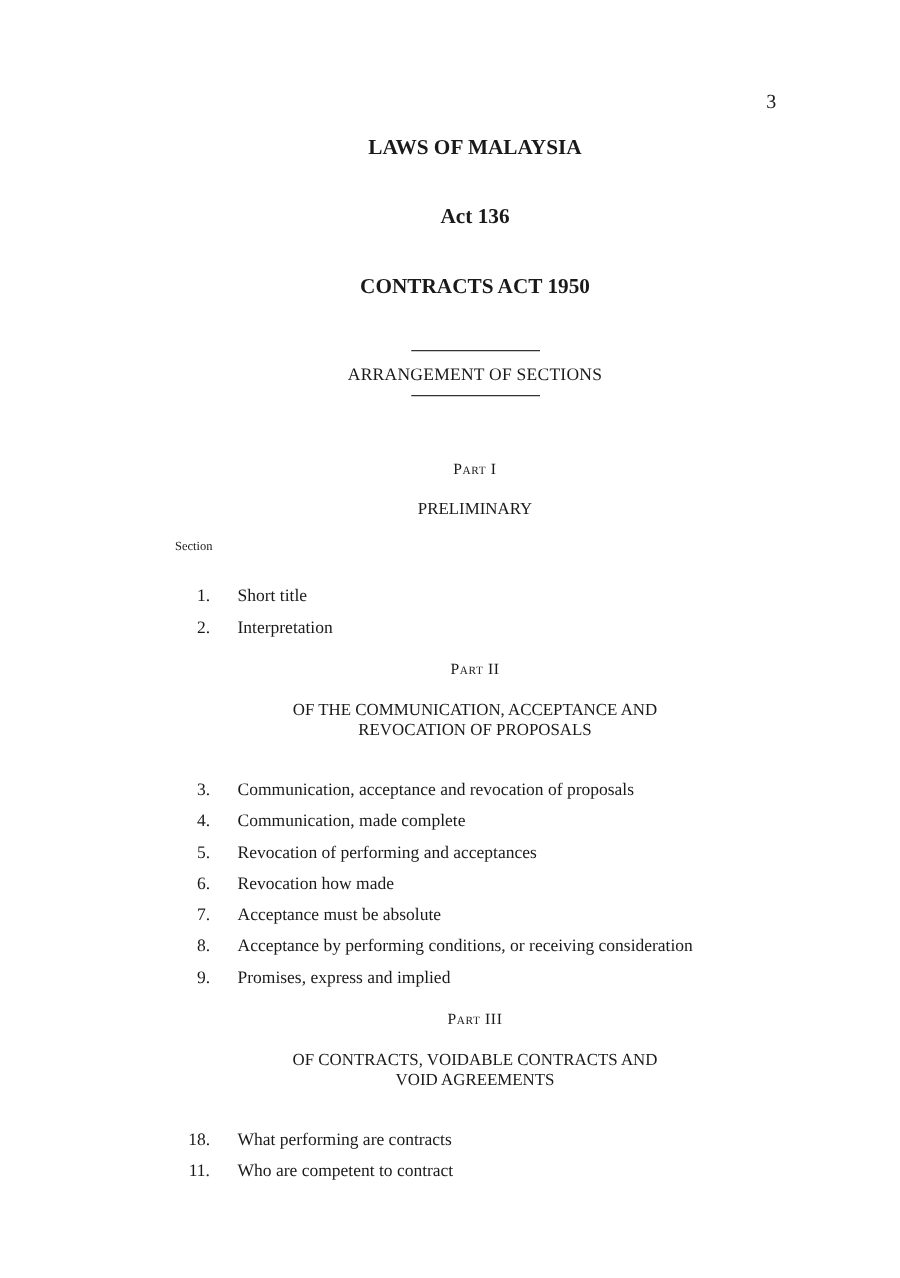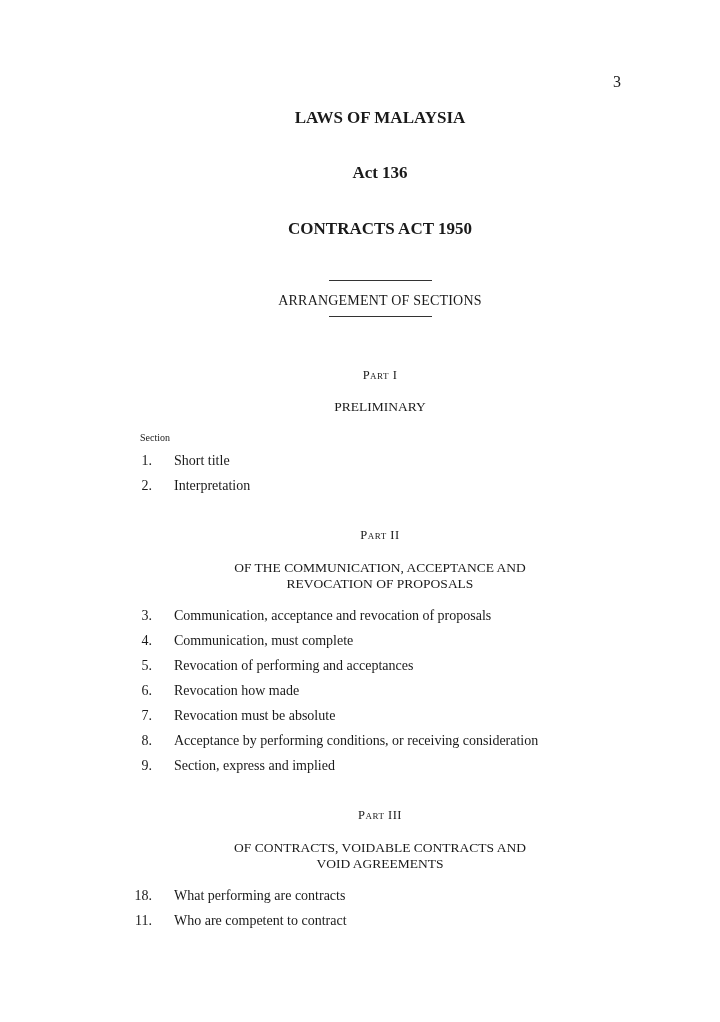--- a/index.html
+++ b/index.html
@@ -9,21 +9,21 @@
   }
   .abs { position: absolute; }
   .center { position: absolute; left: 0; width: 760px; text-align: center; }
   .page-num { left: 613px; top: 73px; font-size: 16px; }
   .h-bold { font-weight: bold; font-size: 17px; }
   .rule { position: absolute; left: 329px; width: 103px; height: 1px; background: #333; }
   .arr { font-size: 14px; letter-spacing: 0.2px; }
   .part { font-size: 12.5px; font-variant: small-caps; letter-spacing: 0.5px; }
   .part-title { font-size: 13.5px; line-height: 16px; }
   .section-label { left: 140px; top: 432px; font-size: 10px; }
-  .item { position: absolute; left: 124px; font-size: 14px; white-space: nowrap; }
+  .item { position: absolute; left: 140px; font-size: 14px; white-space: nowrap; margin-top: 17px; }
   .item .num { display: inline-block; width: 28px; text-align: right; margin-right: 22px; }
 </style>
 </head>
 <body>
 
 <div class="abs page-num">3</div>
 
 <div class="center h-bold" style="top:108px;">LAWS OF MALAYSIA</div>
 <div class="center h-bold" style="top:163px;">Act 136</div>
 <div class="center h-bold" style="top:219px;">CONTRACTS ACT 1950</div>
@@ -38,25 +38,25 @@
 <div class="abs section-label">Section</div>
 
 <div class="item" style="top:453px;"><span class="num">1.</span><span>Short title</span></div>
 <div class="item" style="top:478px;"><span class="num">2.</span><span>Interpretation</span></div>
 
 <div class="center part" style="top:528px;">Part II</div>
 <div class="center part-title" style="top:560px;">OF THE COMMUNICATION, ACCEPTANCE AND</div>
 <div class="center part-title" style="top:576px;">REVOCATION OF PROPOSALS</div>
 
 <div class="item" style="top:608px;"><span class="num">3.</span><span>Communication, acceptance and revocation of proposals</span></div>
-<div class="item" style="top:633px;"><span class="num">4.</span><span>Communication, must complete</span></div>
+<div class="item" style="top:633px;"><span class="num">4.</span><span>Communication, made complete</span></div>
 <div class="item" style="top:658px;"><span class="num">5.</span><span>Revocation of performing and acceptances</span></div>
 <div class="item" style="top:683px;"><span class="num">6.</span><span>Revocation how made</span></div>
-<div class="item" style="top:708px;"><span class="num">7.</span><span>Revocation must be absolute</span></div>
+<div class="item" style="top:708px;"><span class="num">7.</span><span>Acceptance must be absolute</span></div>
 <div class="item" style="top:733px;"><span class="num">8.</span><span>Acceptance by performing conditions, or receiving consideration</span></div>
-<div class="item" style="top:758px;"><span class="num">9.</span><span>Section, express and implied</span></div>
+<div class="item" style="top:758px;"><span class="num">9.</span><span>Promises, express and implied</span></div>
 
 <div class="center part" style="top:808px;">Part III</div>
 <div class="center part-title" style="top:840px;">OF CONTRACTS, VOIDABLE CONTRACTS AND</div>
 <div class="center part-title" style="top:856px;">VOID AGREEMENTS</div>
 
 <div class="item" style="top:888px;"><span class="num">18.</span><span>What performing are contracts</span></div>
 <div class="item" style="top:913px;"><span class="num">11.</span><span>Who are competent to contract</span></div>
 
 </body></html>

